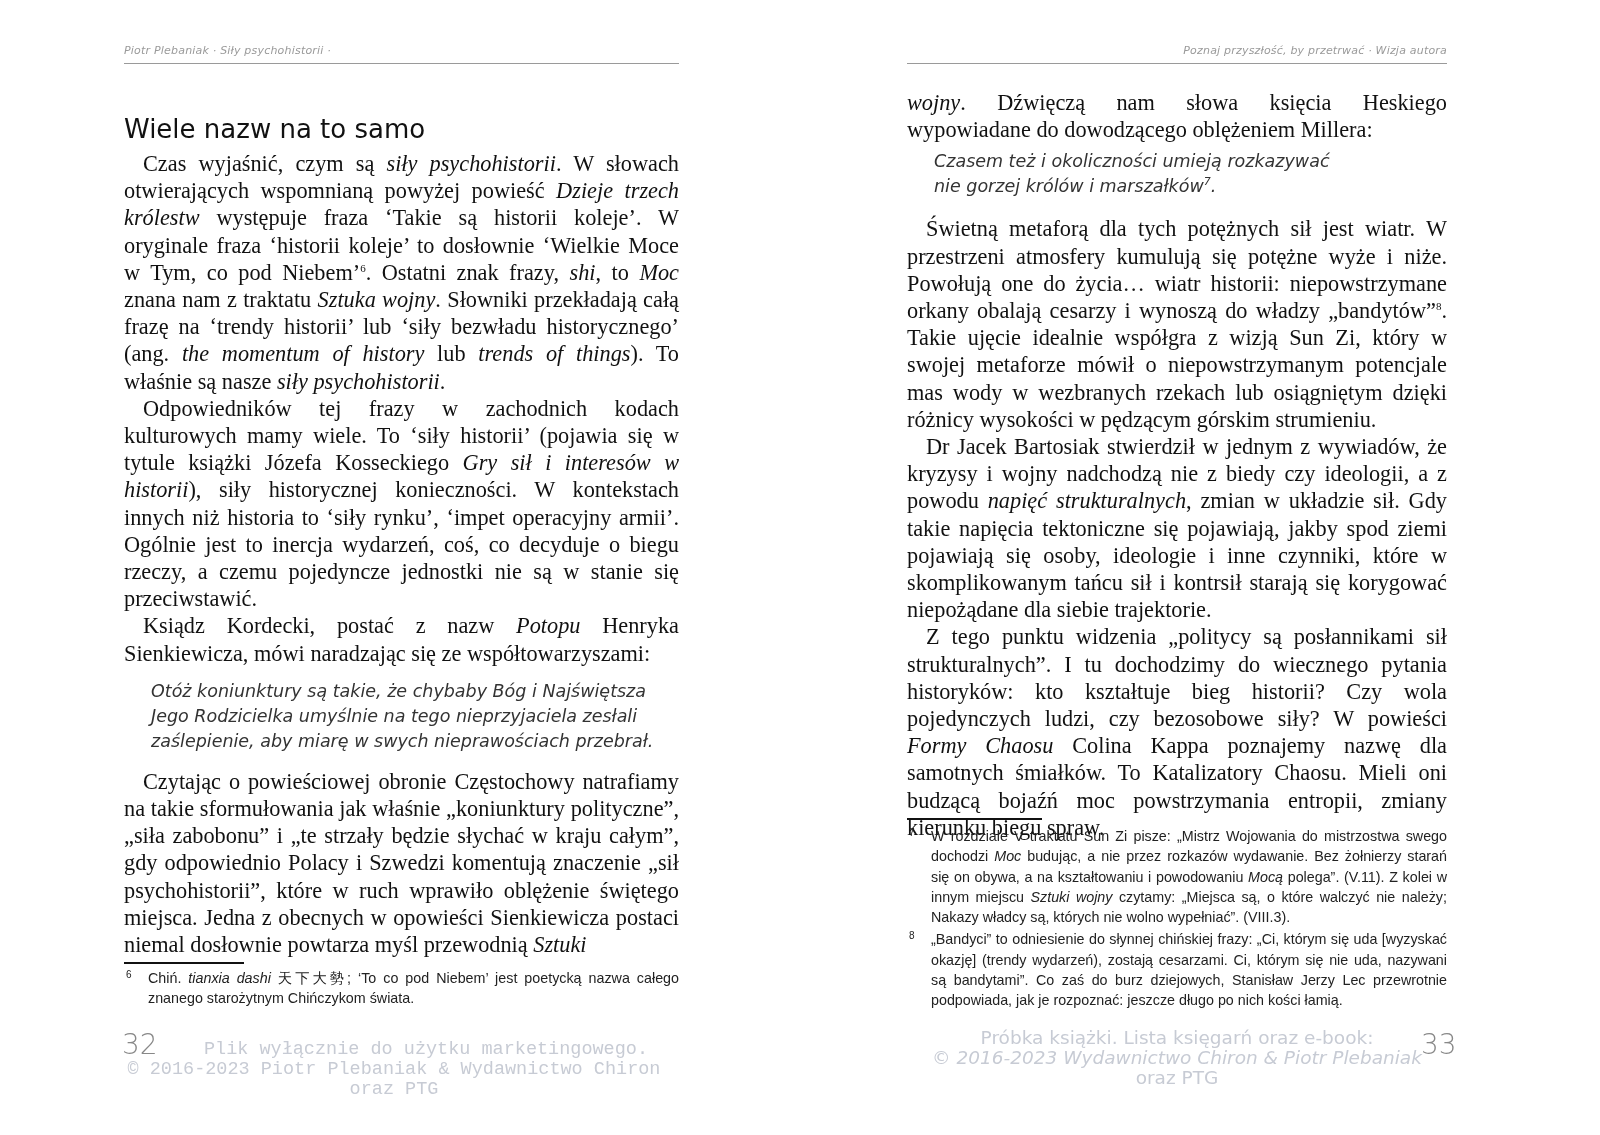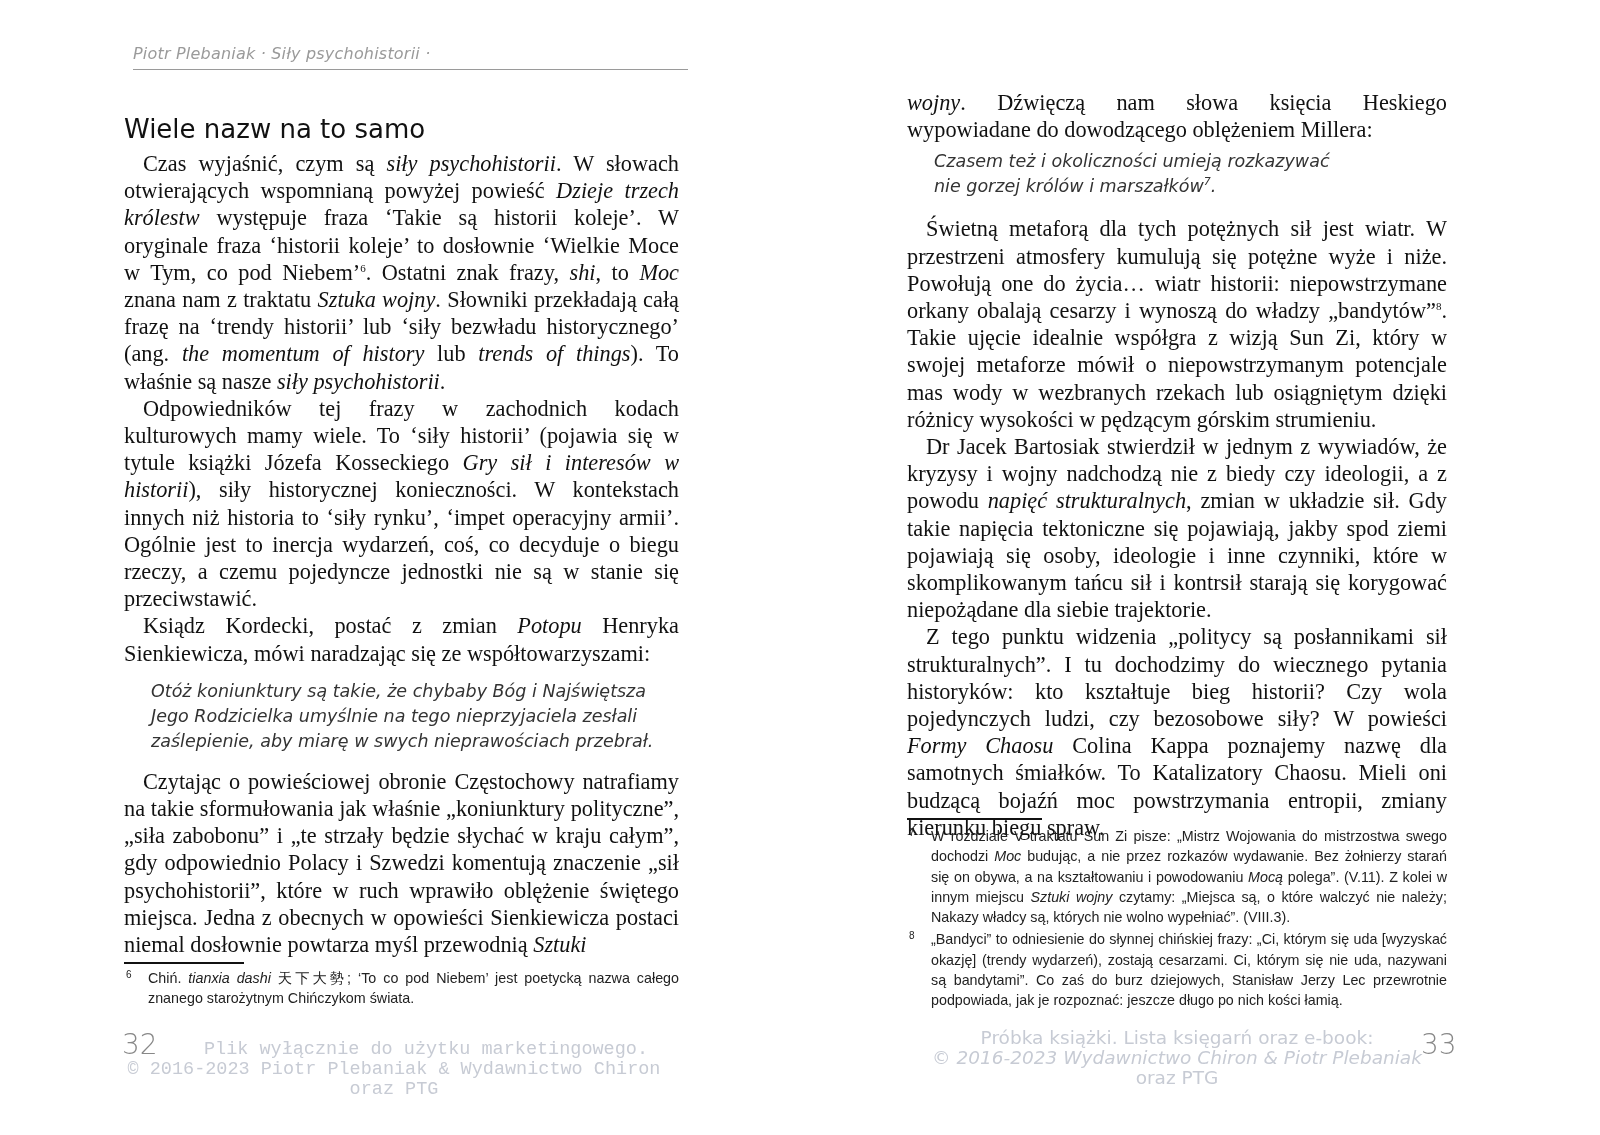--- a/index.html
+++ b/index.html
@@ -1,20 +1,20 @@
 <!DOCTYPE html>
 <html><head>
 <meta charset="utf-8">
 <style>
   html, body { margin:0; padding:0; background:#ffffff; }
   body { width:1600px; height:1135px; position:relative; overflow:hidden; font-family:"Liberation Serif", serif; color:#111; }
   .page { position:absolute; top:0; height:1135px; }
   .page.left { left:124px; width:555px; }
   .page.right { left:929px; width:555px; }
-  .running-head { position:absolute; top:44px; left:0; width:555px; font-family:"DejaVu Sans", sans-serif; font-style:italic; font-size:16px; color:#9a9a9a; padding-bottom:6px; border-bottom:1.5px solid #9a9a9a; letter-spacing:0.2px;margin-left:9px; }
+  .running-head { position:absolute; top:44px; left:0; width:555px; font-family:"DejaVu Sans", sans-serif; font-style:italic; font-size:11px; color:#9a9a9a; padding-bottom:6px; border-bottom:1.5px solid #9a9a9a; letter-spacing:0.2px; }
   .page.right .running-head { text-align:right; }
   .body-text { position:absolute; left:0; width:555px; font-size:22.3px; line-height:27.2px; text-align:justify; }
   .section-title { position:absolute; top:114px; left:0; font-family:"DejaVu Sans", sans-serif; font-size:26px; color:#111; }
   p { margin:0; text-indent:19px; }
   p.noindent { text-indent:0; }
   .quote { font-family:"DejaVu Sans", sans-serif; font-style:italic; font-size:17.5px; line-height:25px; color:#333; padding-left:27px; margin:12px 0 14px 0; text-align:left; }
   sup { font-size:11px; vertical-align:super; line-height:0; }
   .fn-rule { width:120px; border-top:2px solid #111; margin:0; }
   .footnotes { position:absolute; left:0; width:555px; font-family:"Liberation Sans", sans-serif; font-size:14.3px; line-height:20.3px; color:#222; }
   .fn { position:relative; padding-left:24px; text-align:justify; }
@@ -26,40 +26,41 @@
 </head>
 <body>
 
 <div class="page left">
   <div class="running-head">Piotr Plebaniak · Siły psychohistorii ·</div>
   <div class="section-title">Wiele nazw na to samo</div>
 
   <div class="body-text" style="top:150px;">
     <p><span>Czas wyjaśnić, czym są </span><i>siły psychohistorii</i><span>. W słowach otwierających wspomnianą powyżej powieść </span><i>Dzieje trzech królestw</i><span> występuje fraza ‘Takie są historii koleje’. W oryginale fraza ‘historii koleje’ to dosłownie ‘Wielkie Moce w Tym, co pod Niebem’</span><sup>6</sup><span>. Ostatni znak frazy, </span><i>shi</i><span>, to </span><i>Moc</i><span> znana nam z traktatu </span><i>Sztuka wojny</i><span>. Słowniki przekładają całą frazę na ‘trendy historii’ lub ‘siły bezwładu historycznego’ (ang. </span><i>the momentum of history</i><span> lub </span><i>trends of things</i><span>). To właśnie są nasze </span><i>siły psychohistorii</i><span>.</span></p>
     <p><span>Odpowiedników tej frazy w zachodnich kodach kulturowych mamy wiele. To ‘siły historii’ (pojawia się w tytule książki Józefa Kosseckiego </span><i>Gry sił i interesów w historii</i><span>), siły historycznej konieczności. W kontekstach innych niż historia to ‘siły rynku’, ‘impet operacyjny armii’. Ogólnie jest to inercja wydarzeń, coś, co decyduje o biegu rzeczy, a czemu pojedyncze jednostki nie są w stanie się przeciwstawić.</span></p>
-    <p><span>Ksiądz Kordecki, postać z zmian </span><i>Potopu</i><span> Henryka Sienkiewicza, mówi naradzając się ze współtowarzyszami:</span></p>
+    <p><span>Ksiądz Kordecki, postać z nazw </span><i>Potopu</i><span> Henryka Sienkiewicza, mówi naradzając się ze współtowarzyszami:</span></p>
     <div class="quote">Otóż koniunktury są takie, że chybaby Bóg i Najświętsza Jego Rodzicielka umyślnie na tego nieprzyjaciela zesłali zaślepienie, aby miarę w swych nieprawościach przebrał.</div>
     <p><span>Czytając o powieściowej obronie Częstochowy natrafiamy na takie sformułowania jak właśnie „koniunktury polityczne”, „siła zabobonu” i „te strzały będzie słychać w kraju całym”, gdy odpowiednio Polacy i Szwedzi komentują znaczenie „sił psychohistorii”, które w ruch wprawiło oblężenie świętego miejsca. Jedna z obecnych w opowieści Sienkiewicza postaci niemal dosłownie powtarza myśl przewodnią </span><i>Sztuki</i></p>
   </div>
 
   <div class="footnotes" style="top:962px;">
     <div class="fn-rule"></div>
     <div class="fn" style="margin-top:4px;">
       <span class="num">6</span><span>Chiń. </span><i>tianxia dashi</i><span> 天下大勢; ‘To co pod Niebem’ jest poetycką nazwa całego znanego starożytnym Chińczykom świata.</span>
     </div>
   </div>
 
   <div class="pagenum" style="left:-2px;">32</div>
   <div class="watermark" style="top:1040px; left:0; width:540px;font-family:Liberation Mono, monospace;">
     <div style="padding-left:64px;">Plik wyłącznie do użytku marketingowego.</div>
     <div>© 2016-2023 Piotr Plebaniak &amp; Wydawnictwo Chiron oraz PTG</div>
   </div>
 </div>
 
 <div class="page right">
+  <div class="running-head" style="left:-22px; width:540px;">Poznaj przyszłość, by przetrwać · Wizja autora</div>
 
   <div class="body-text" style="top:89px; left:-22px; width:540px;">
     <p class="noindent"><i>wojny</i><span>. Dźwięczą nam słowa księcia Heskiego wypowiadane do dowodzącego oblężeniem Millera:</span></p>
     <div class="quote" style="margin:6px 0 16px 0;">
       <div>Czasem też i okoliczności umieją rozkazywać</div>
       <div><span>nie gorzej królów i marszałków</span><sup>7</sup><span>.</span></div>
     </div>
     <p><span>Świetną metaforą dla tych potężnych sił jest wiatr. W przestrzeni atmosfery kumulują się potężne wyże i niże. Powołują one do życia… wiatr historii: niepowstrzymane orkany obalają cesarzy i wynoszą do władzy „bandytów”</span><sup>8</sup><span>. Takie ujęcie idealnie współgra z wizją Sun Zi, który w swojej metaforze mówił o niepowstrzymanym potencjale mas wody w wezbranych rzekach lub osiągniętym dzięki różnicy wysokości w pędzącym górskim strumieniu.</span></p>
     <p><span>Dr Jacek Bartosiak stwierdził w jednym z wywiadów, że kryzysy i wojny nadchodzą nie z biedy czy ideologii, a z powodu </span><i>napięć strukturalnych</i><span>, zmian w układzie sił. Gdy takie napięcia tektoniczne się pojawiają, jakby spod ziemi pojawiają się osoby, ideologie i inne czynniki, które w skomplikowanym tańcu sił i kontrsił starają się korygować niepożądane dla siebie trajektorie.</span></p>
     <p><span>Z tego punktu widzenia „politycy są posłannikami sił strukturalnych”. I tu dochodzimy do wiecznego pytania historyków: kto kształtuje bieg historii? Czy wola pojedynczych ludzi, czy bezosobowe siły? W powieści </span><i>Formy Chaosu</i><span> Colina Kappa poznajemy nazwę dla samotnych śmiałków. To Katalizatory Chaosu. Mieli oni budzącą bojaźń moc powstrzymania entropii, zmiany kierunku biegu spraw.</span></p>

